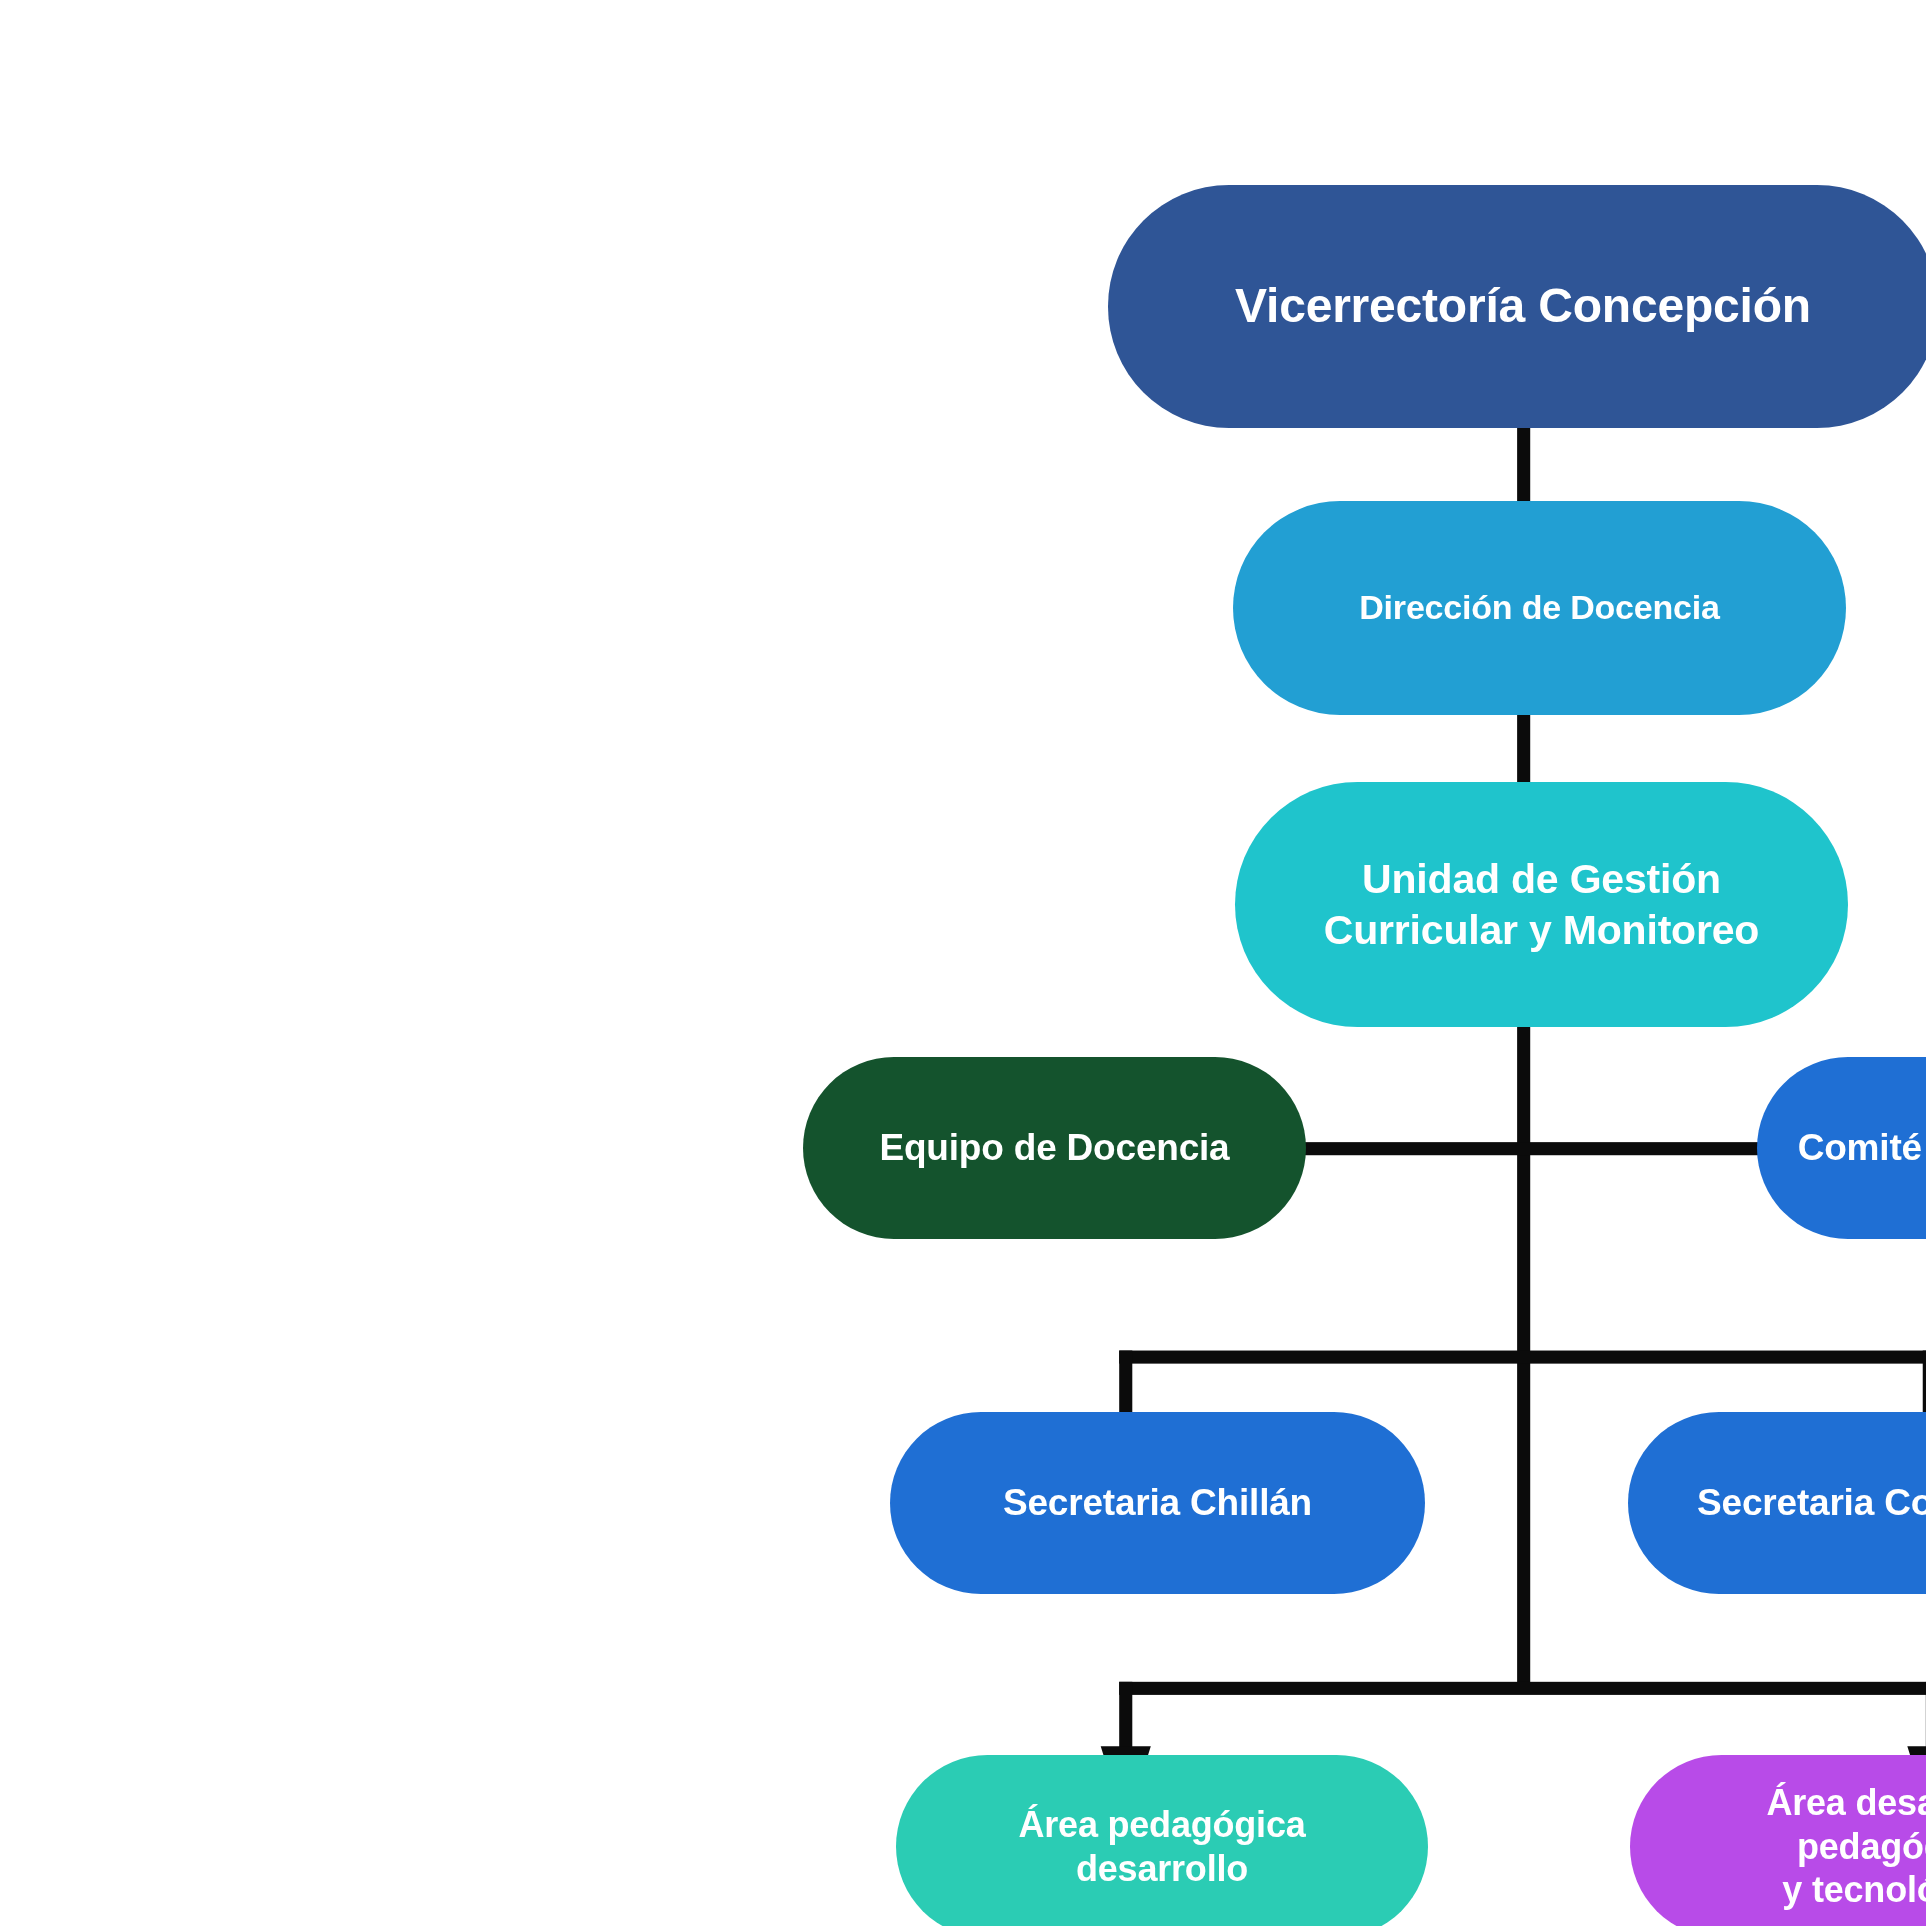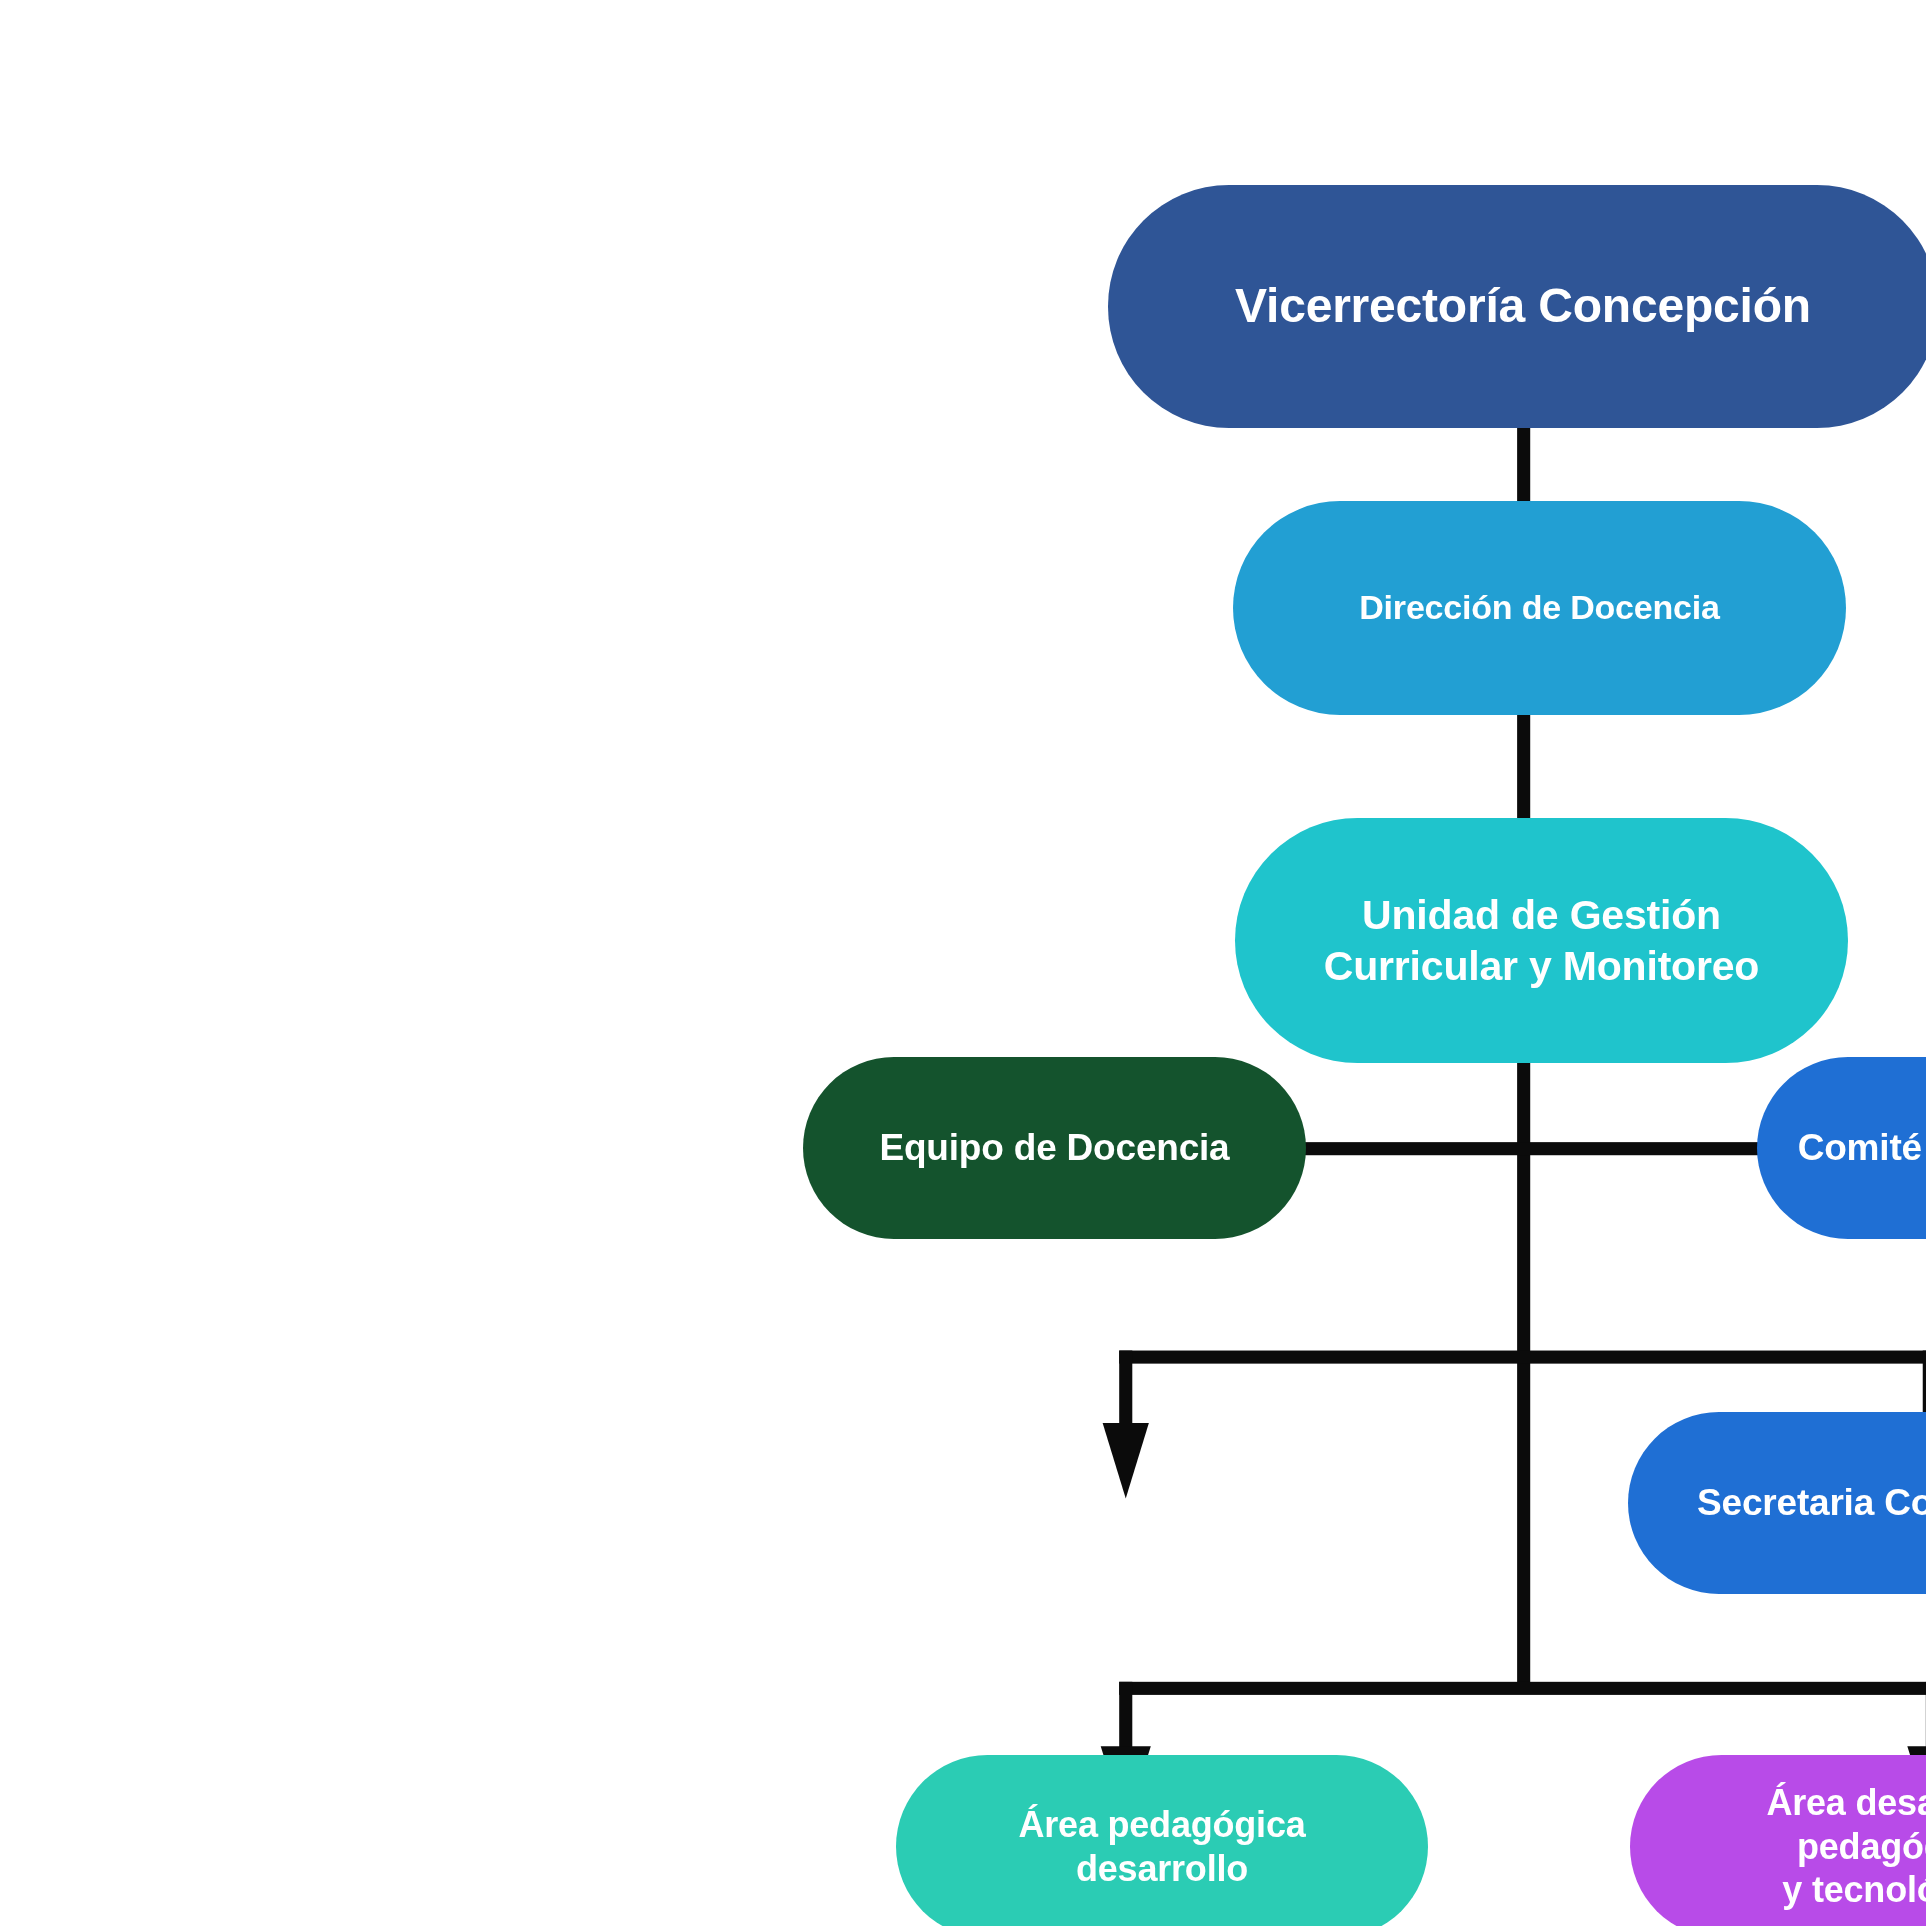--- a/index.html
+++ b/index.html
@@ -127,33 +127,36 @@
   </svg>
 
   <div class="node" id="n-vicerrectoria" style="background:#2F5596;">
     <span>Vicerrectoría Concepción</span>
   </div>
 
   <div class="node" id="n-direccion" style="background:#229FD3;">
     <span>Dirección de Docencia</span>
   </div>
 
-  <div class="node" id="n-unidad" style="background:#1FC4CC;margin-top:36px;">
+  <div class="node" id="n-unidad" style="background:#1FC4CC;">
     <span>Unidad de Gestión
 Curricular y Monitoreo</span>
   </div>
 
   <div class="node" id="n-equipo" style="background:#14532d;">
     <span>Equipo de Docencia</span>
   </div>
 
   <div class="node" id="n-comite" style="background:#1F6FD4;">
     <span>Comité Técnico Curricular</span>
   </div>
 
+  <div class="node" id="n-sec-chillan" style="background:#1F6FD4;">
+    <span>Secretaria Chillán</span>
+  </div>
 
   <div class="node" id="n-sec-concepcion" style="background:#1F6FD4;">
     <span>Secretaria Concepción</span>
   </div>
 
   <div class="node" id="n-area-pedagogica" style="background:#2BCCB4;">
     <span>Área pedagógica
 desarrollo</span>
   </div>
 

